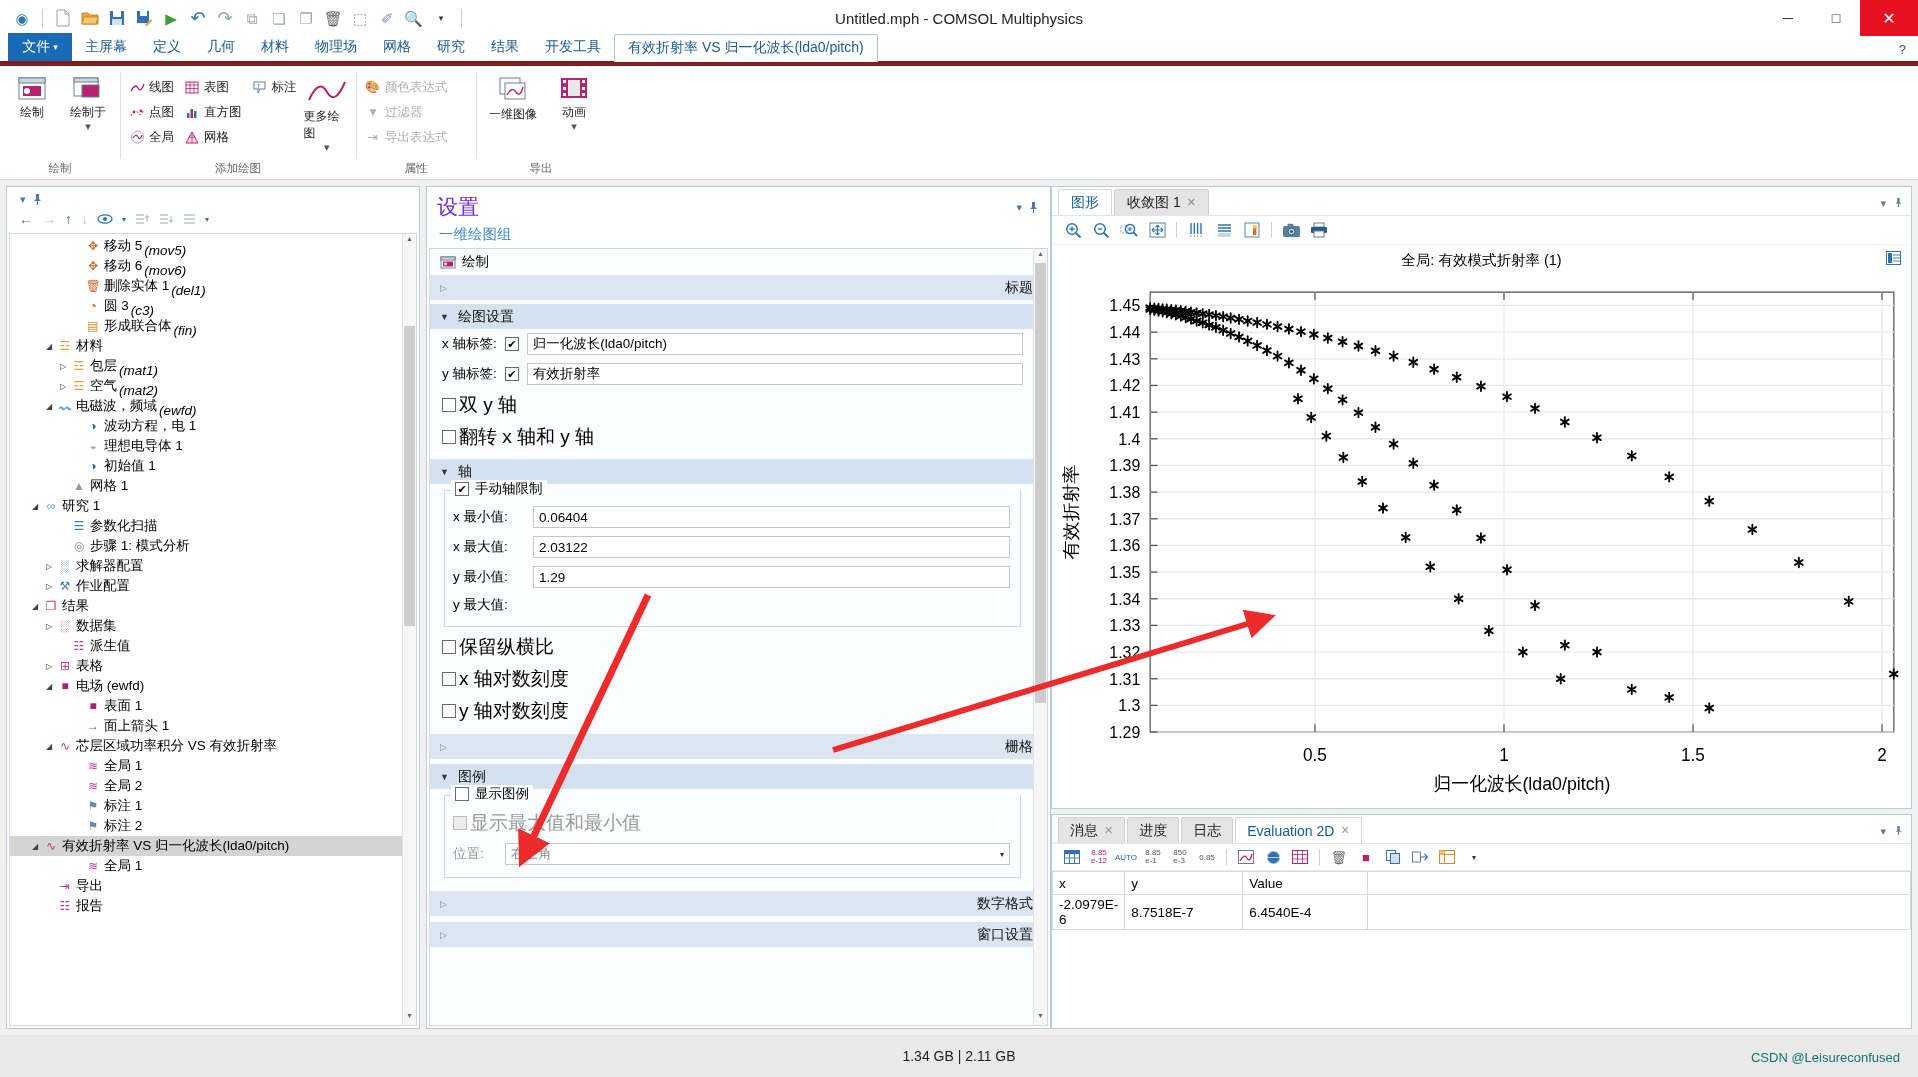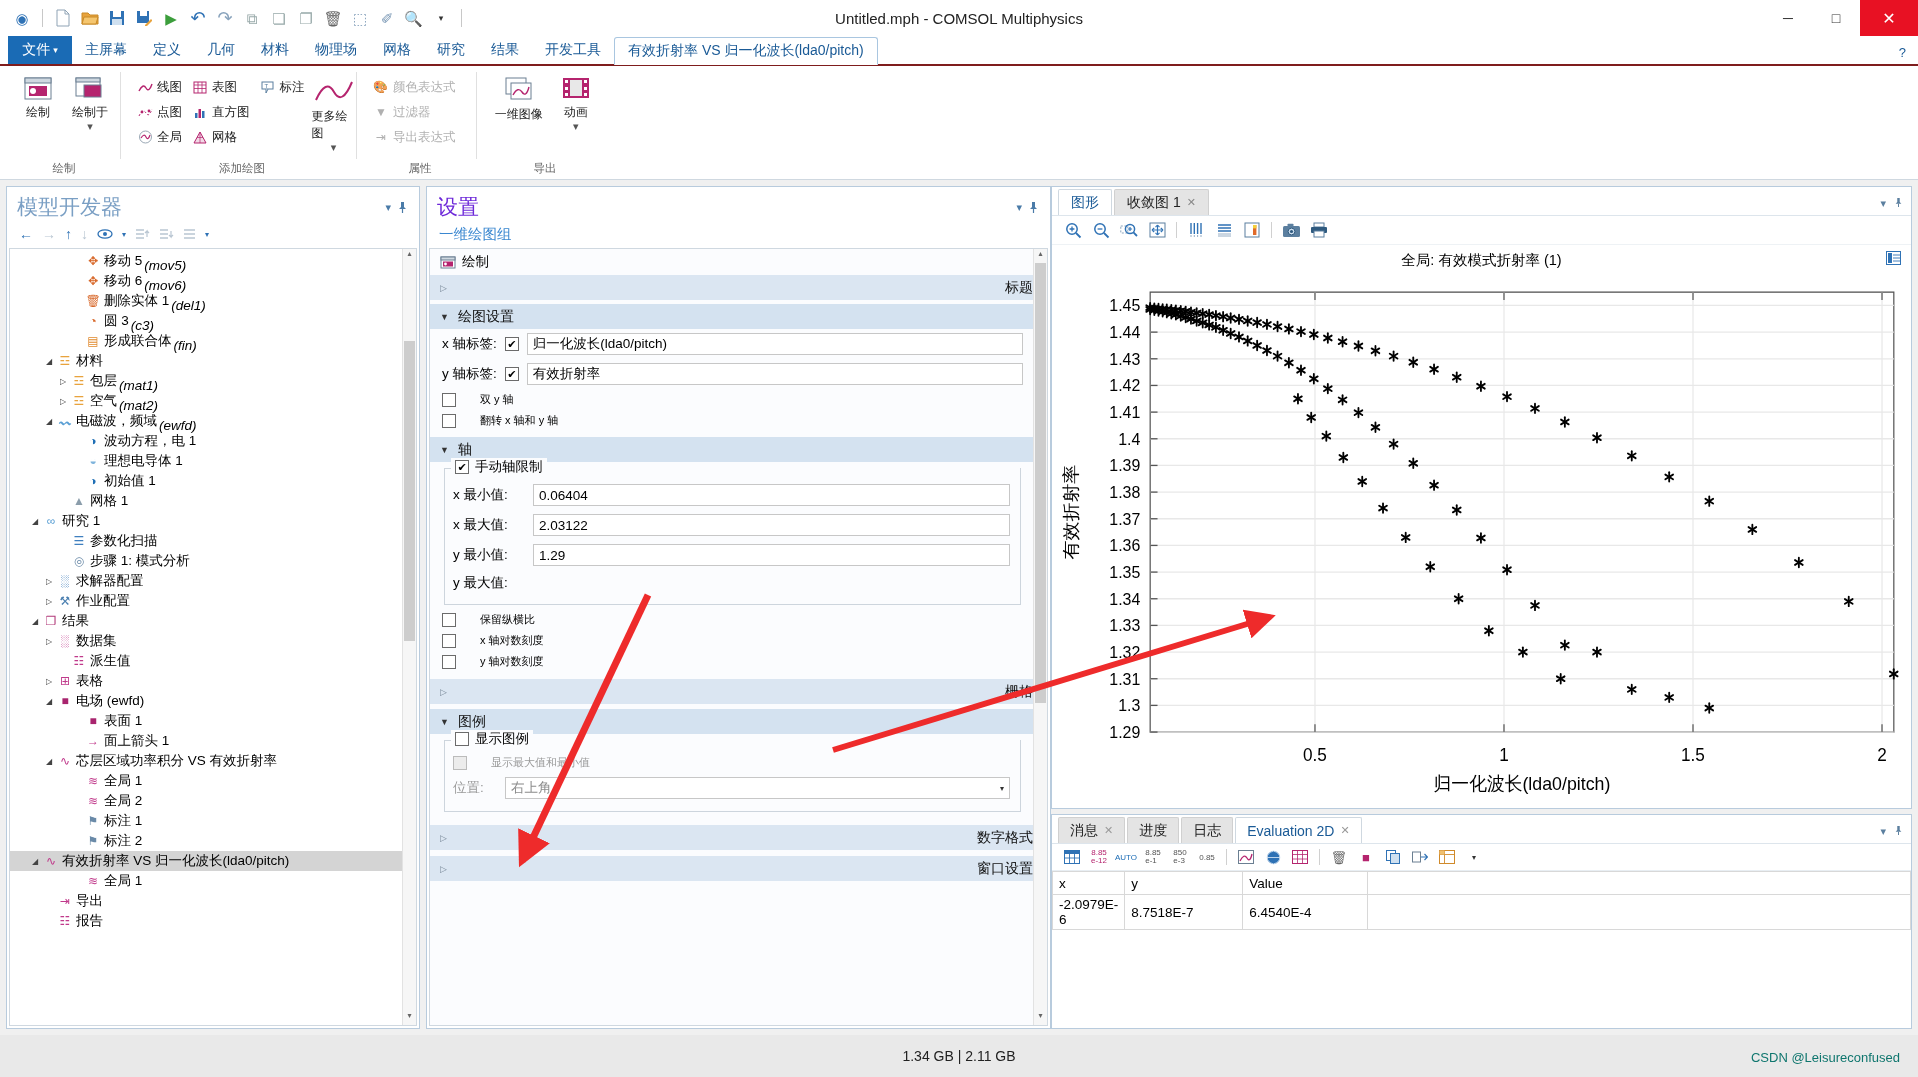--- a/index.html
+++ b/index.html
@@ -31,21 +31,21 @@
   }
   .winbtns { position:absolute; right:0; top:0; display:flex; height:36px; }
   .winbtn { width:48px; height:36px; display:flex; align-items:center; justify-content:center;
             font-size:14px; color:#333; }
   .winbtn.close { background:#e81123; color:#fff; width:58px; font-size:16px; }
 
   
   .ribbon-tabs {
     position:absolute; top:36px; left:0; width:1918px; height:30px;
     background:#ffffff; display:flex; align-items:flex-end;
-    border-bottom:2px solid #7f1d1d;
+    border-bottom:5px solid #7f1d1d;
   }
   .file-tab {
     background:#1a6bb5; color:#fff; height:28px; min-width:64px;
     display:flex; align-items:center; justify-content:center; gap:3px;
     font-size:14px; margin-left:8px; padding:0 10px;
   }
   .rtab {
     height:28px; padding:0 13px; display:flex; align-items:center;
     font-size:14px; color:#1a5a96; white-space:nowrap;
   }
@@ -56,21 +56,21 @@
   }
   .help-q { position:absolute; right:12px; bottom:4px; color:#1a5a96; font-size:13px; }
 
   
   .ribbon {
     position:absolute; top:66px; left:0; width:1918px; height:114px;
     background:#ffffff; border-bottom:1px solid #cfd8e0;
     display:flex; align-items:stretch;
   }
   .rgroup { display:flex; flex-direction:column; justify-content:space-between;
-            padding:4px 6px 0 14px; position:relative; }
+            padding:4px 6px 0 6px; position:relative; }
   .rgroup + .rgroup::before {
     content:""; position:absolute; left:0; top:6px; bottom:20px; width:1px; background:#e0e0e0;
   }
   .rgroup-body { display:flex; align-items:flex-start; gap:4px; flex:1; }
   .rgroup-label { text-align:center; font-size:11.5px; color:#666; padding-bottom:3px; }
   .bigbtn { width:54px; display:flex; flex-direction:column; align-items:center; gap:2px;
             padding-top:6px; font-size:12px; color:#222; }
   .bigbtn .gl { font-size:11px; color:#555; line-height:6px; }
   .smallcol { display:flex; flex-direction:column; gap:3px; padding-top:6px; }
   .smallbtn { display:flex; align-items:center; gap:4px; font-size:12.5px; color:#222;
@@ -113,21 +113,21 @@
   .sec-head.collapsed { background:#dbe6f2; }
   .sec-tri { font-size:9px; color:#333; width:10px; }
   .sec-tri.right { color:#7a8a99; }
   .fld { display:flex; align-items:center; gap:8px; padding:4px 10px 4px 12px; font-size:13.5px; }
   .fld .lbl { white-space:nowrap; }
   .cb { width:14px; height:14px; border:1px solid #6b6b6b; background:#fff; display:inline-flex;
         align-items:center; justify-content:center; font-size:11px; line-height:1; flex:none; }
   .cb.dim { border-color:#bbb; background:#ececec; }
   .txt { flex:1; height:22px; border:1px solid #c7c7c7; background:#fff; display:flex; align-items:center;
          padding:0 5px; font-size:13.5px; }
-  .chkline { display:flex; align-items:center; gap:24px; padding:3px 10px 3px 12px; font-size:11px; }
+  .chkline { display:flex; align-items:center; gap:3px; padding:3px 10px 3px 12px; font-size:19px; }
   .chkline.dimtext { color:#9a9a9a; }
   .group-box { margin:6px 12px 4px 14px; border:1px solid #cdd5dd; border-top:none; position:relative;
                padding:2px 0 8px 0; }
   .group-legend { position:absolute; top:-10px; left:6px; background:#fbfcfe; padding:0 4px;
                   display:flex; align-items:center; gap:6px; font-size:13.5px; }
   .group-topline-l { position:absolute; top:0; left:0; width:6px; height:1px; background:#cdd5dd; }
   .gfld { display:flex; align-items:center; gap:8px; padding:4px 10px 4px 8px; font-size:13.5px; }
   .gfld .lbl { width:72px; }
   .sel-box { flex:1; height:22px; border:1px solid #c7c7c7; background:#fff; display:flex;
              align-items:center; padding:0 5px; font-size:13.5px; justify-content:space-between; }
@@ -415,21 +415,20 @@
       </div>
       <div class="rgroup-label">导出</div>
     </div>
 
   </div>
 
   <div class="main">
 
     <div class="pane" style="width:414px">
       <div class="pane-head">
-        <div class="pane-title">模型开发器</div>
         <span class="pane-head-btn">▾</span>
         <span class="pane-head-btn">
           <svg width="11" height="13" viewBox="0 0 11 13">
               <path d="M4 1h3v5l2 2H2l2-2z" fill="#4a7ba8"></path>
               <path d="M5.5 8v4" stroke="#4a7ba8" stroke-width="1.2"></path>
             </svg>
         </span>
       </div>
       <div class="pane-toolbar">
         <span class="tb-ic">←</span>

